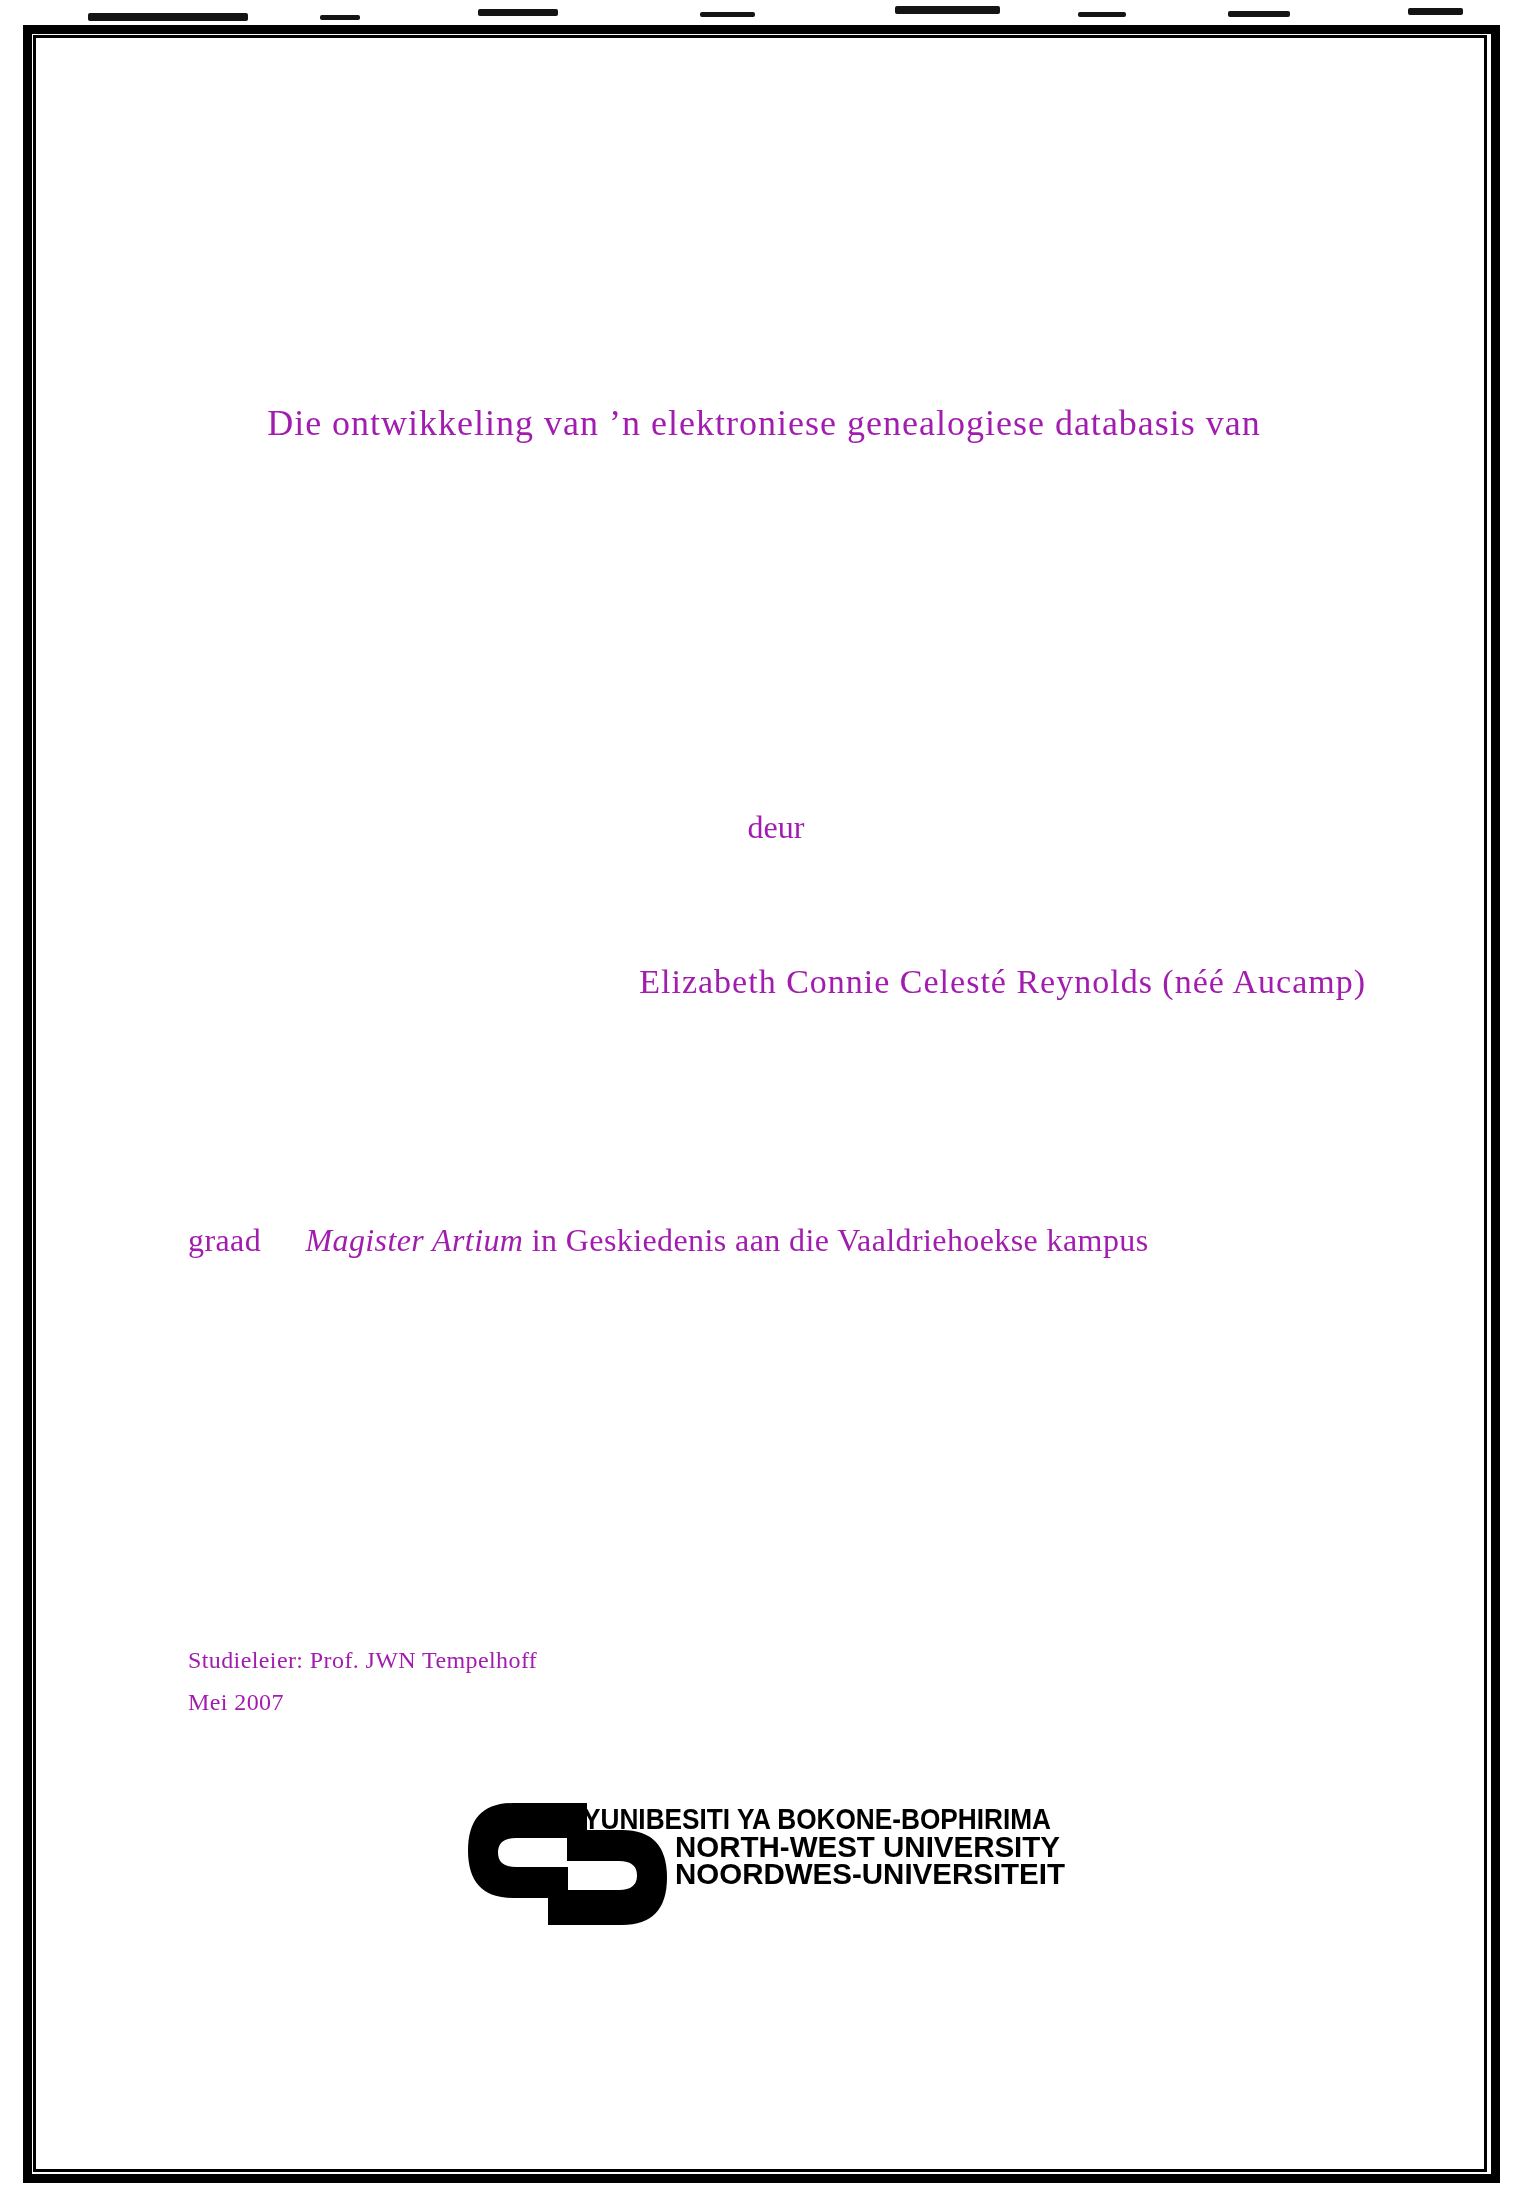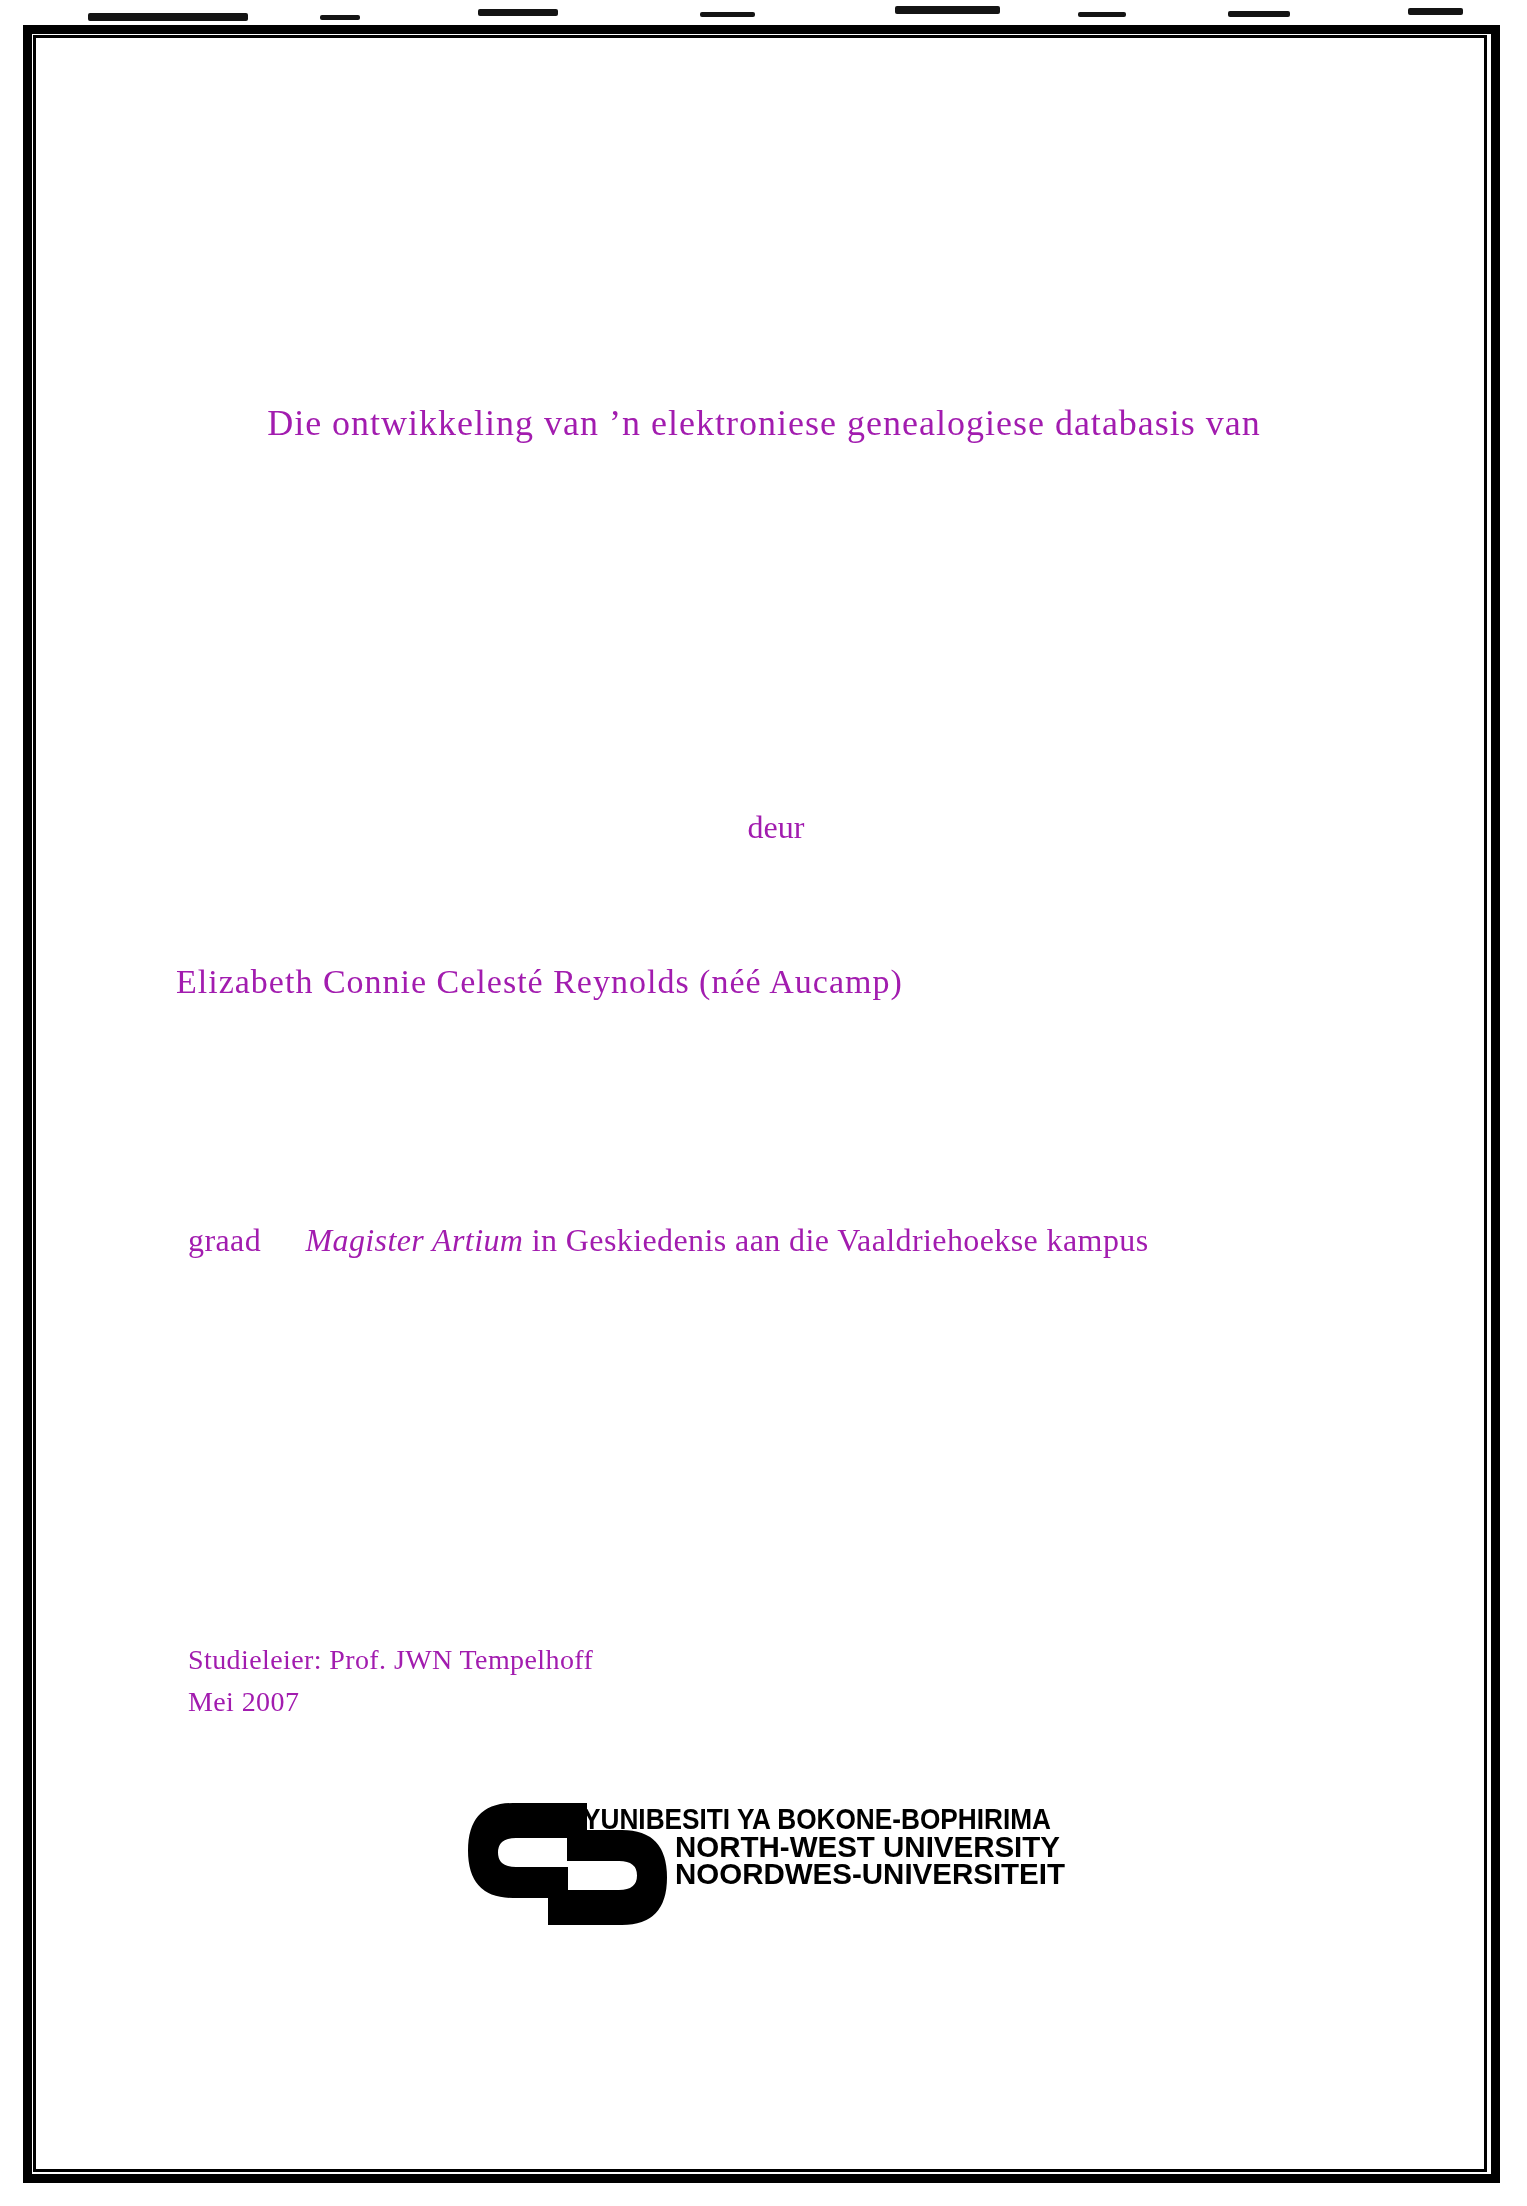--- a/index.html
+++ b/index.html
@@ -34,33 +34,33 @@
   .title{
     position:absolute;left:188px;top:382px;width:1152px;
     font-size:36px;line-height:82px;letter-spacing:1px;
     text-align:center;
   }
   .byline{
     position:absolute;left:188px;top:805px;width:1176px;
     font-size:32px;line-height:45px;text-align:center;
   }
   .author{
-    position:absolute;left:176px;top:958px;width:1176px;
-    font-size:34px;line-height:48px;letter-spacing:1px;text-align:left;
+    position:absolute;left:190px;top:958px;width:1176px;
+    font-size:34px;line-height:48px;letter-spacing:1px;text-align:right;
   }
   .statement{
     position:absolute;left:188px;top:1220px;width:1144px;
     font-size:32px;
   }
   .statement .line{line-height:41px;letter-spacing:.4px;}
   .statement .justified{text-align:justify;text-align-last:justify;}
   .statement .italic{font-style:italic;margin-left:36px;}
   .supervisor-block{
     position:absolute;left:188px;top:1639px;width:900px;
-    font-size:28px;
+    font-size:24px;
   }
   .supervisor-block .line{line-height:42px;letter-spacing:.4px;}
 
   .logo{
     position:absolute;left:468px;top:1803px;width:600px;height:125px;
   }
   .logo svg{display:block;}
   .logo text{
     font-family:"Liberation Sans","DejaVu Sans",sans-serif;
     font-weight:bold;font-size:30px;fill:#000;

